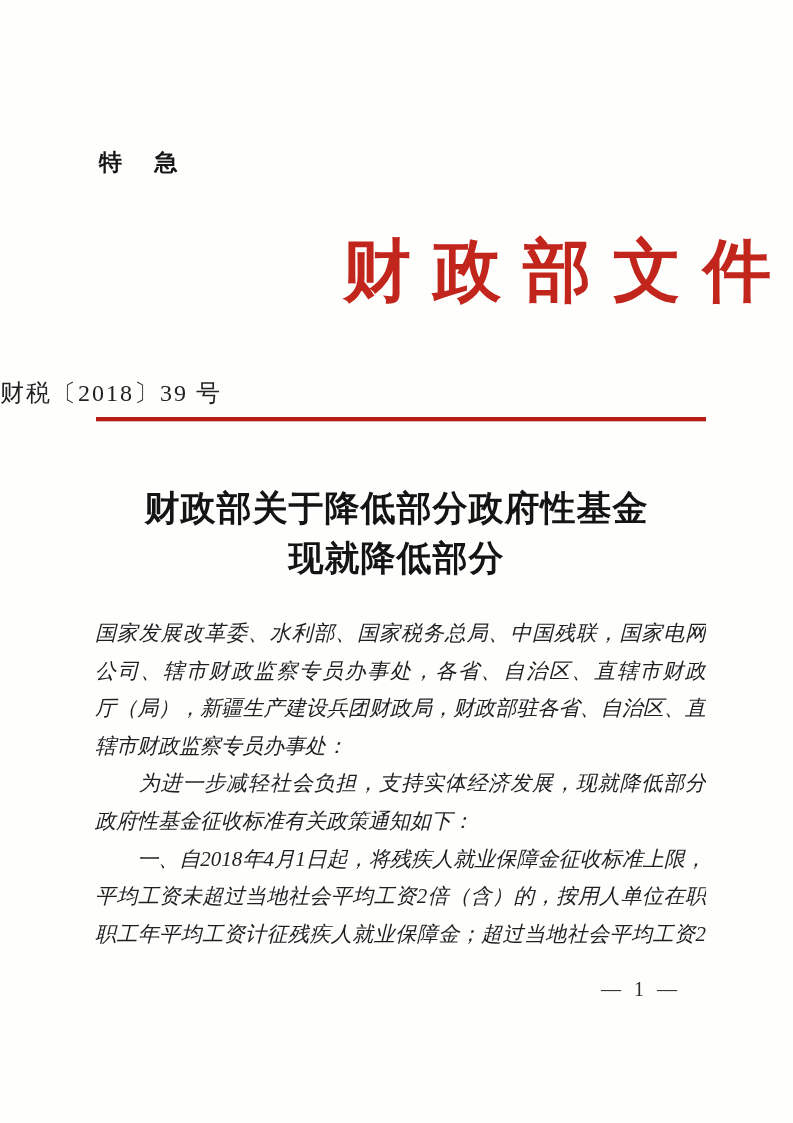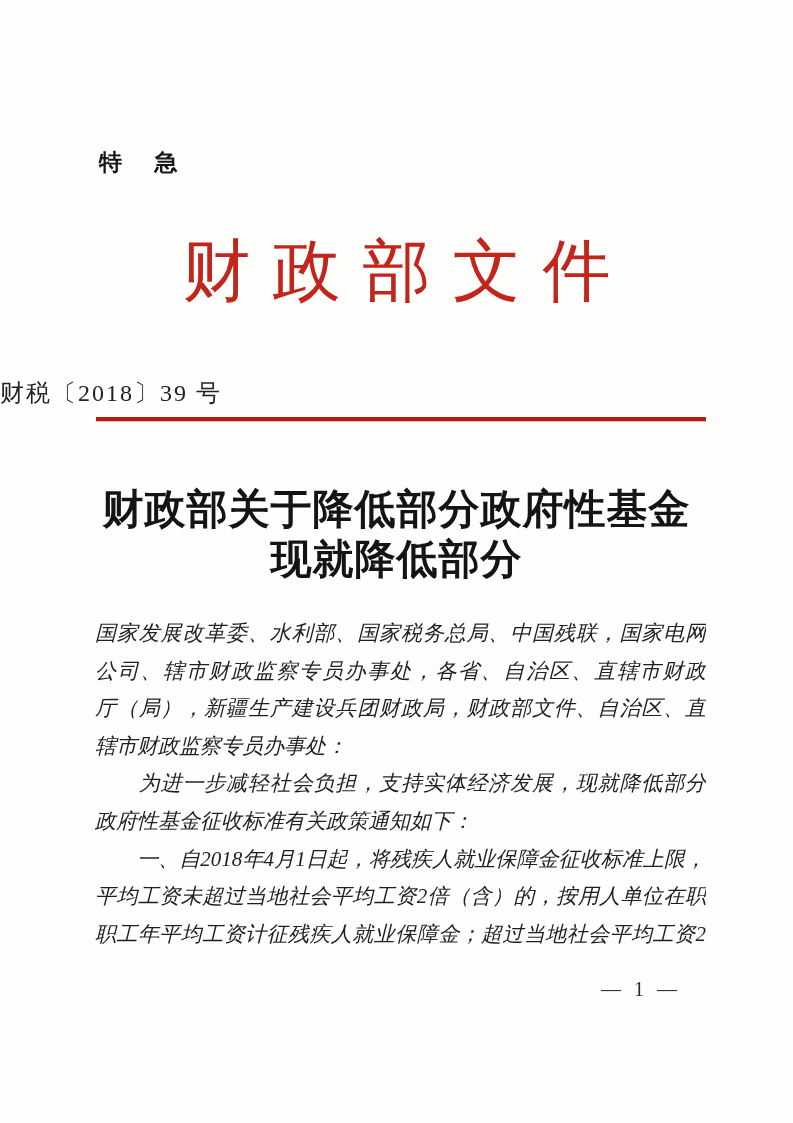--- a/index.html
+++ b/index.html
@@ -31,24 +31,24 @@
     letter-spacing: 13px;
     color: #161616;
     white-space: pre;
     margin-top: 36px;
   }
   .letterhead {
     position: absolute;
     top: 226px;
     left: 0;
     width: 100%;
-    text-align: center;
+    text-align: right;
     color: var(--accent);
     font-size: 68px;
-    font-weight: normal;
+    font-weight: bold;
     letter-spacing: 22px;
     text-indent: 22px;
     white-space: nowrap;
   }
   .doc-number {
     position: absolute;
     top: 377px;
     left: 0;
     width: 100%;
     text-align: left;
@@ -64,21 +64,21 @@
     height: 4px;
     background: var(--rule);
     box-shadow: 0 0.5px 0 #d96a5e;
   }
   .doc-title {
     position: absolute;
     top: 484px;
     left: 0;
     width: 100%;
     text-align: center;
-    font-size: 41px;
+    font-size: 35px;
     font-weight: bold;
     line-height: 50px;
     color: #141414;
     letter-spacing: 1px;
   }
   .body-block {
     position: absolute;
     left: 95px;
     top: 615px;
     width: 611px;
@@ -121,21 +121,21 @@
   <div class="red-rule"></div>
 
   <div class="doc-title">
     <div>财政部关于降低部分政府性基金</div>
     <div>现就降低部分</div>
   </div>
 
   <div class="body-block">
       <div class="body-line">国家发展改革委、水利部、国家税务总局、中国残联，国家电网</div>
       <div class="body-line">公司、辖市财政监察专员办事处，各省、自治区、直辖市财政</div>
-      <div class="body-line">厅（局），新疆生产建设兵团财政局，财政部文件、自治区、直</div>
+      <div class="body-line">厅（局），新疆生产建设兵团财政局，财政部驻各省、自治区、直</div>
       <div class="body-line para-end">辖市财政监察专员办事处：</div>
       <div class="body-line">　　为进一步减轻社会负担，支持实体经济发展，现就降低部分</div>
       <div class="body-line para-end">政府性基金征收标准有关政策通知如下：</div>
       <div class="body-line">　　一、自2018年4月1日起，将残疾人就业保障金征收标准上限，</div>
       <div class="body-line">平均工资未超过当地社会平均工资2倍（含）的，按用人单位在职</div>
       <div class="body-line">职工年平均工资计征残疾人就业保障金；超过当地社会平均工资2</div>
     </div>
 
   <div class="page-number">— 1 —</div>
 

